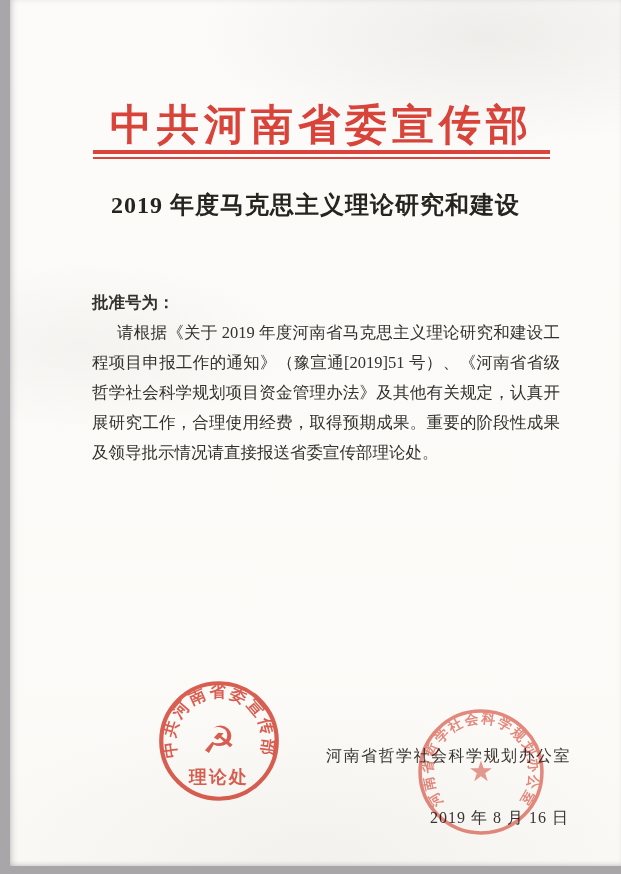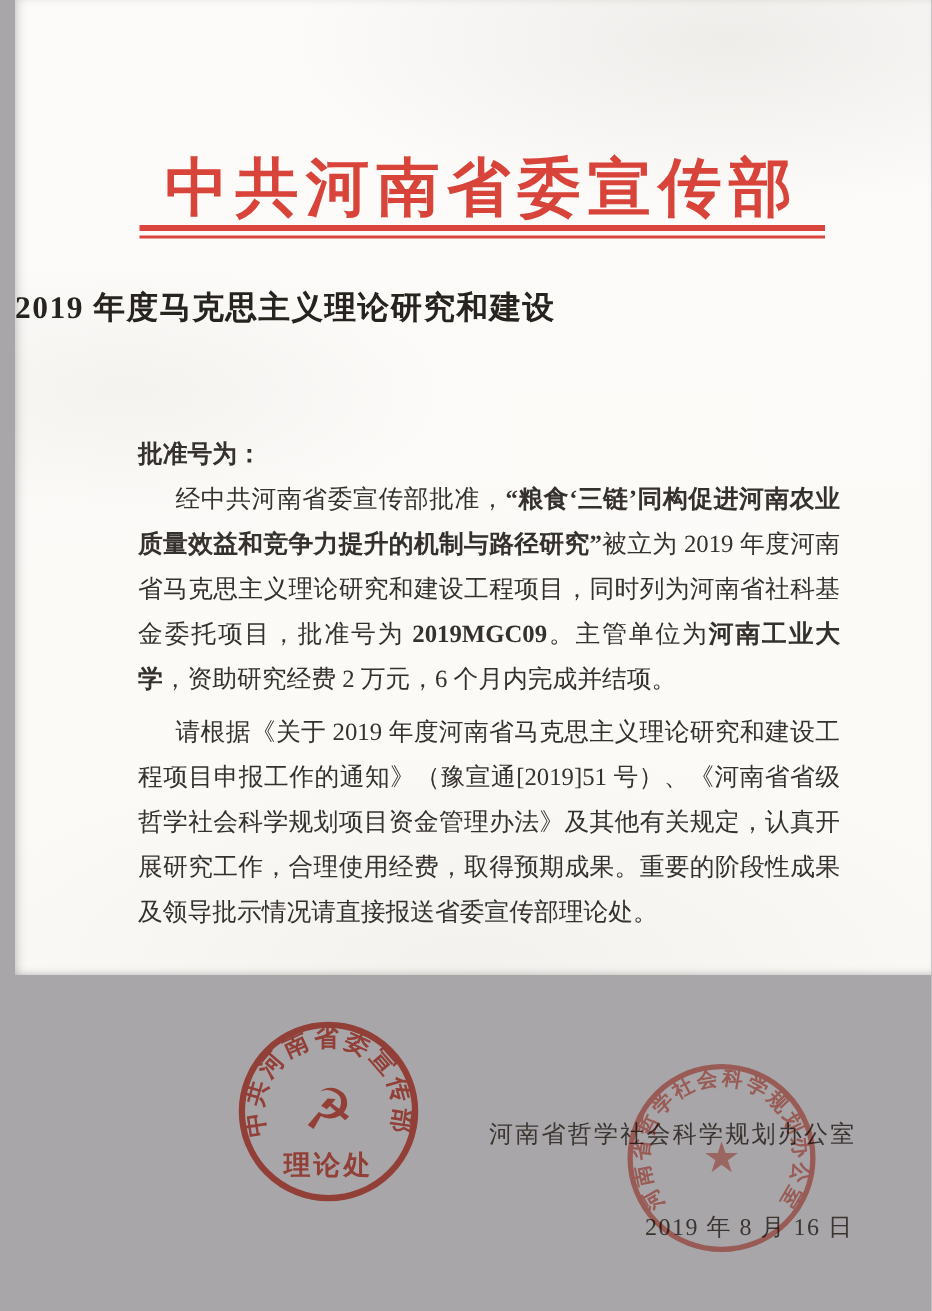--- a/index.html
+++ b/index.html
@@ -2,41 +2,41 @@
 <html><head>
 <meta charset="utf-8">
 <style>
   html,body{margin:0;padding:0;}
   body{
     width:621px;height:874px;position:relative;overflow:hidden;
     background:#a9a6a9;
     font-family:"Liberation Serif","DejaVu Serif",serif;
   }
   .page{
-    position:absolute;left:10px;top:0;width:611px;height:650px;
+    position:absolute;left:10px;top:0;width:611px;height:866px;
     background:
       radial-gradient(ellipse 420px 160px at 78% 4%, rgba(186,181,176,0.20), transparent 70%),
       radial-gradient(ellipse 300px 120px at 12% 40%, rgba(198,194,188,0.14), transparent 70%),
       radial-gradient(ellipse 500px 200px at 50% 99%, rgba(205,202,198,0.18), transparent 75%),
       linear-gradient(#fcfbf9,#fbfaf7);
     box-shadow:inset 4px 0 7px -3px rgba(60,55,55,.28), inset 0 -3px 5px -2px rgba(60,55,55,.18);
   }
   .letterhead{
     position:absolute;top:97px;left:73px;width:477px;
     text-align:center;
     font-size:42px;font-weight:700;letter-spacing:5px;
     color:#d8433a;white-space:nowrap;
   }
   .rule{
     position:absolute;top:150px;left:83px;width:457px;height:3px;
     border-top:4px solid #d9453c;border-bottom:2px solid #d9453c;
   }
   .doc-title{
     position:absolute;top:186px;left:0;width:100%;
-    text-align:left;font-size:21px;font-weight:700;line-height:39px;
+    text-align:center;font-size:24px;font-weight:700;line-height:39px;
     color:#27241f;letter-spacing:1px;
   }
   .body-text{
     position:absolute;top:288px;left:82px;width:468px;
     font-size:16.5px;line-height:30px;color:#35312d;
     text-align:justify;
   }
   .salutation{font-weight:700;}
   .para{margin:0 0 5px 0;text-indent:25px;}
   .b{font-weight:700;}
@@ -64,21 +64,20 @@
   <div class="letterhead">中共河南省委宣传部</div>
   <div class="rule"></div>
 
   <div class="doc-title">
     <div>2019 年度马克思主义理论研究和建设</div>
   </div>
 
   <div class="body-text">
     <div class="salutation">批准号为：</div>
     <div>
-        <p class="para"><span>经中共河南省委宣传部批准，</span><span class="b">“粮食‘三链’同构促进河南农业质量效益和竞争力提升的机制与路径研究”</span><span>被立为 2019 年度河南省马克思主义理论研究和建设工程项目，同时列为河南省社科基金委托项目，批准号为 </span><span class="b">2019MGC09</span><span>。主管单位为</span><span class="b">河南工业大学</span><span>，资助研究经费 2 万元，6 个月内完成并结项。</span></p>
         <p class="para"><span>请根据《关于 2019 年度河南省马克思主义理论研究和建设工程项目申报工作的通知》（豫宣通[2019]51 号）、《河南省省级哲学社会科学规划项目资金管理办法》及其他有关规定，认真开展研究工作，合理使用经费，取得预期成果。重要的阶段性成果及领导批示情况请直接报送省委宣传部理论处。</span></p>
       </div>
   </div>
 
   <div class="footer-right">河南省哲学社会科学规划办公室</div>
   <div class="issue-date">2019 年 8 月 16 日</div>
 
   <svg class="seal seal-left" viewBox="0 0 120 120" aria-hidden="true">
     <circle cx="60" cy="60" r="55" fill="none" stroke="#d84a3b" stroke-width="4"></circle>
     <defs>

